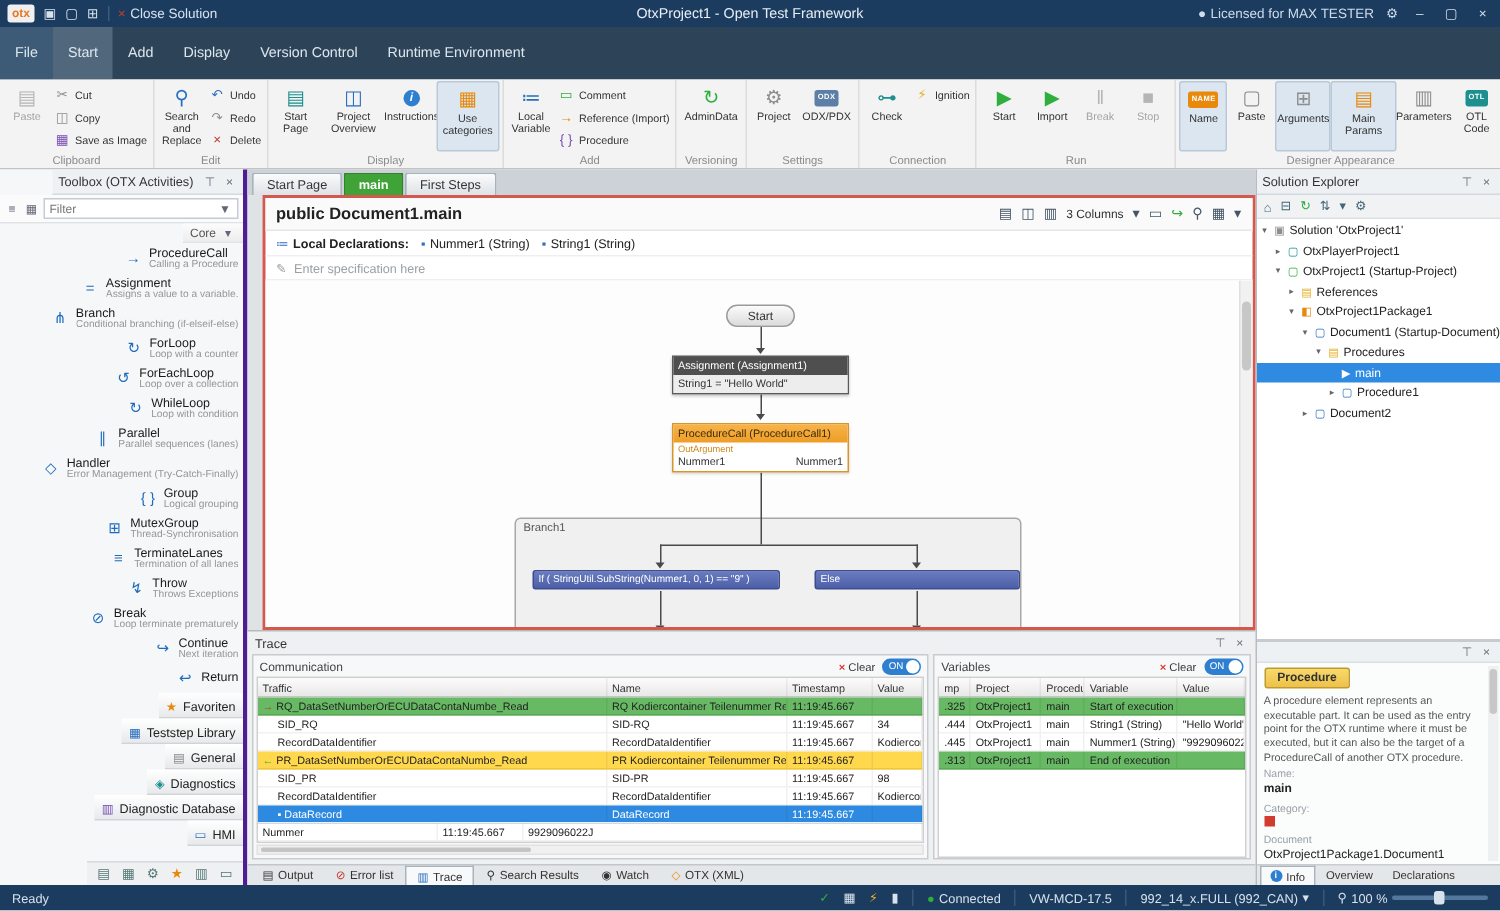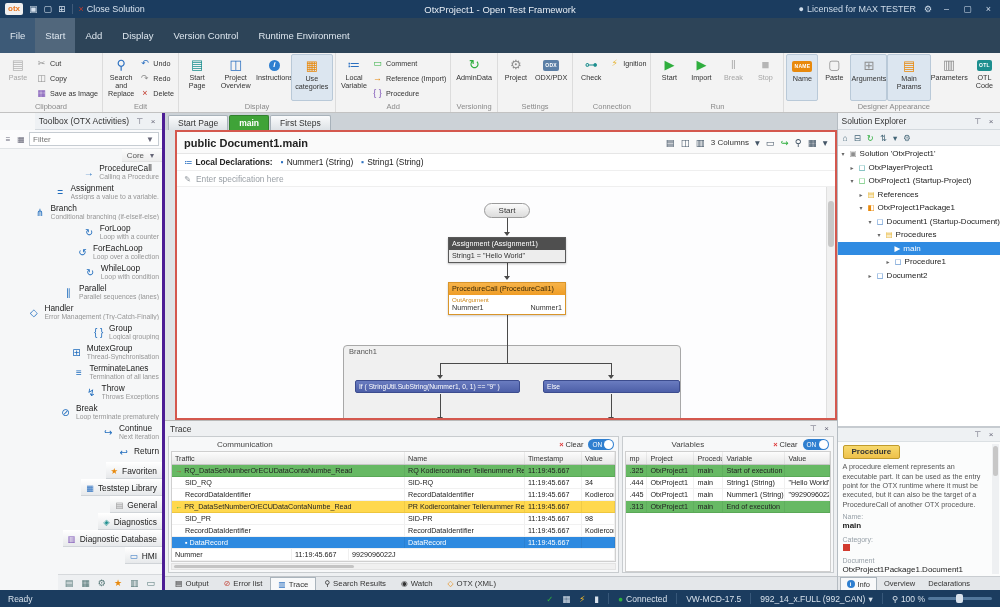--- a/index.html
+++ b/index.html
@@ -93,21 +93,21 @@
 .vthumb{position:absolute;left:1px;right:1px;top:14px;height:46px;background:#c7c7c7;border-radius:3px;}
 
 
 .trace{flex:0 0 145px;display:flex;flex-direction:column;background:#eef0f2;border-top:1px solid #b9b9b9;}
 .tracehead{flex:0 0 15px;display:flex;align-items:center;padding:0 5px;font-size:8.5px;color:#333;gap:3px;}
 .tracehead .sp{flex:1;}
 .tracebody{flex:1;display:flex;gap:3px;padding:0 3px 3px;min-height:0;}
 .gbox{border:1px solid #c8cccf;background:#f7f8f9;display:flex;flex-direction:column;min-width:0;}
 .gbox.comm{flex:2.15;}
 .gbox.vars{flex:1;}
-.gbh{flex:0 0 14px;display:flex;align-items:center;gap:5px;padding:0 4px;font-size:8px;color:#444;margin-left:44px;}
+.gbh{flex:0 0 14px;display:flex;align-items:center;gap:5px;padding:0 4px;font-size:8px;color:#444;}
 .gbh .sp{flex:1;}
 .clearbtn{display:flex;align-items:center;gap:2px;font-size:7.5px;color:#333;}
 .clearbtn .x{color:#d33;font-weight:bold;}
 .onpill{width:26px;height:11px;border-radius:6px;background:#2f7fd0;color:#fff;font-size:6.5px;display:flex;align-items:center;padding-left:4px;position:relative;}
 .onpill::after{content:"";position:absolute;right:1px;top:1px;width:9px;height:9px;border-radius:50%;background:#fff;}
 .ttable{flex:1;margin:0 2px;background:#fff;border:1px solid #cfcfcf;display:flex;flex-direction:column;overflow:hidden;font-size:7.2px;}
 .tr{flex:0 0 12px;display:flex;align-items:stretch;border-bottom:1px solid #f1f1f1;color:#222;}
 .tr.hd{background:linear-gradient(#fcfcfc,#e8e8e8);border-bottom:1px solid #c6c6c6;color:#333;flex:0 0 13px;}
 .tdc{padding:0 3px;white-space:nowrap;overflow:hidden;border-right:1px solid rgba(0,0,0,.06);display:flex;align-items:center;gap:2px;}
 .ct1{width:233px;}.ct2{width:120px;}.ct3{width:57px;}.ct4{flex:1;}

